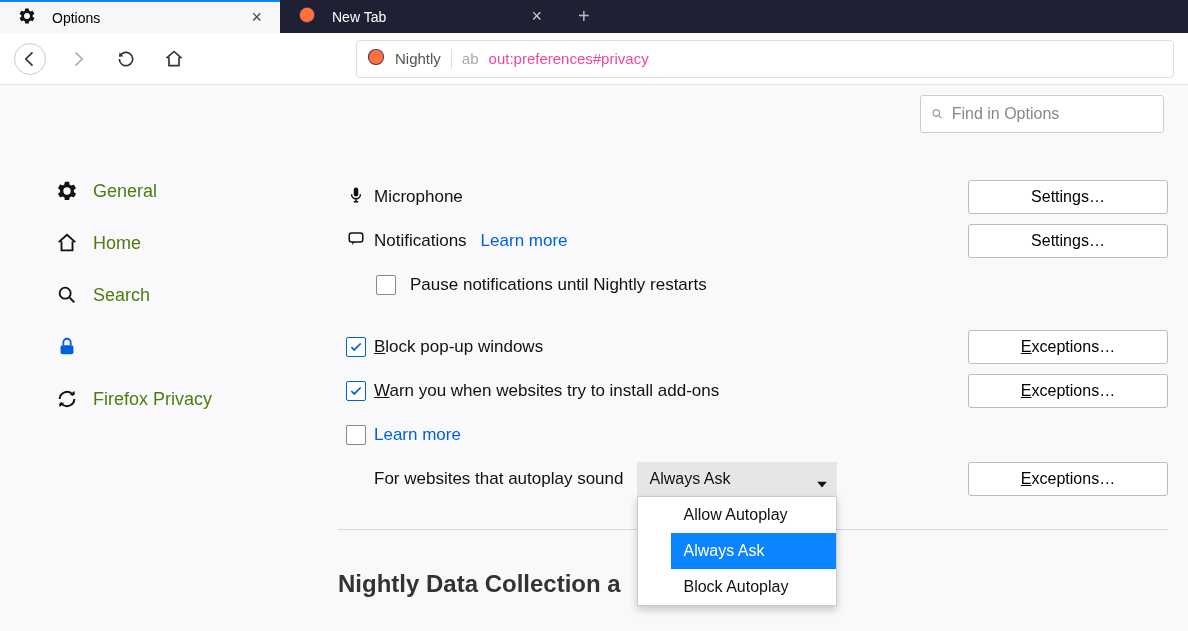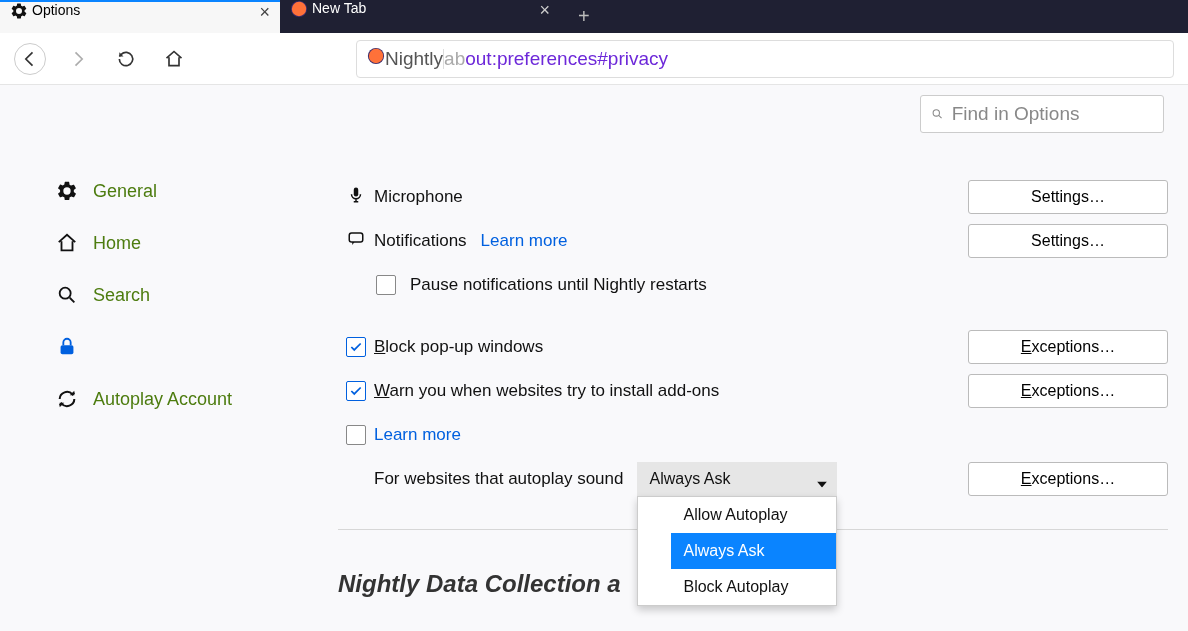--- a/index.html
+++ b/index.html
@@ -1,72 +1,72 @@
 <!DOCTYPE html>
 <html><head>
 <meta charset="utf-8">
 <style>
 * { box-sizing: border-box; margin: 0; padding: 0; font-family: "Segoe UI", Arial, sans-serif; }
 body { width: 1188px; height: 631px; overflow: hidden; background: #f9f9fb; }
 
 
 .tab-bar { display: flex; height: 33px; background: #f7f7f7; }
-.tab { display: flex; align-items: flex-start; padding: 0 10px; gap: 4px; font-size: 14px; position: relative; }
+.tab { display: flex; align-items: center; padding: 0 18px; gap: 16px; font-size: 14px; position: relative; }
 .tab.active { width: 280px; background: #f7f7f7; border-top: 2px solid #0a84ff; }
 .tab.inactive { width: 280px; background: #1f2033; color: #fff; }
 .tab-rest { flex: 1; background: #1f2033; display: flex; align-items: center; padding-left: 12px; }
 .tab .close { margin-left: auto; font-size: 18px; cursor: pointer; color: #444; }
 .tab.inactive .close { color: #ccc; }
 .plus { color: #bbb; font-size: 20px; display: flex; align-items: center; padding: 0 6px; cursor: pointer; }
 
 
 .toolbar { display: flex; align-items: center; height: 52px; padding: 0 14px; gap: 16px; background: #fff; border-bottom: 1px solid #e5e5e5; }
 .nav-btn { width: 32px; height: 32px; display: flex; align-items: center; justify-content: center; cursor: pointer; border-radius: 50%; }
 .nav-btn.back { border: 1px solid #ccc; }
 .nav-btn.disabled { opacity: 0.4; }
-.url-bar { flex: 1; height: 38px; border: 1px solid #ddd; border-radius: 4px; display: flex; align-items: center; padding: 12px 10px; font-size: 19px; margin-left: 150px; }
+.url-bar { flex: 1; height: 38px; border: 1px solid #ddd; border-radius: 4px; display: flex; align-items: center; padding: 12px 10px; gap: 10px; font-size: 15px; margin-left: 150px; }
 .url-bar .label { color: #555; }
 .url-bar .sep { width: 1px; height: 20px; background: #ddd; }
 .url-bar .url-proto { color: #aaa; }
-.url-bar .url-rest { color: #6d28d9; }
+.url-bar .url-rest { color: #ec4899; }
 
 
 .content { display: flex; height: calc(631px - 85px); position: relative; }
 
 
 .sidebar { width: 320px; padding: 80px 20px 0 55px; }
 .sidebar-item { display: flex; align-items: center; gap: 14px; padding: 14px 0; font-size: 18px; color: #4d7c0f; cursor: pointer; }
 .sidebar-item.current { color: #0060df; }
 .sidebar-item .icon { width: 24px; height: 24px; display: flex; align-items: center; justify-content: center; }
 
 
 .main { flex: 1; padding: 10px 20px 0 20px; position: relative; }
 .search-box { position: absolute; right: 24px; top: 10px; width: 244px; height: 38px; border: 1px solid #ccc; border-radius: 3px; display: flex; align-items: center; padding: 0 10px; gap: 8px; color: #888; font-size: 15px; background: #fff; }
-.search-box input { border: none; outline: none; font-size: 19px; width: 100%; color: #ec4899; }
+.search-box input { border: none; outline: none; font-size: 16px; width: 100%; color: #ec4899; }
 .search-box input::placeholder { color: #888; }
 
 .settings { margin-top: 80px; width: 830px; }
 .row { display: flex; align-items: center; min-height: 44px; font-size: 17px; color: #111; }
 .row .iconcell { width: 36px; display: flex; justify-content: center; }
 .row .labelcell { flex: 1; display: flex; align-items: center; gap: 14px; }
 .row .actioncell { width: 200px; }
 .row .actioncell button {
   width: 100%; height: 34px; font-size: 16px; background: #fff;
   border: 1px solid #bbb; border-radius: 3px; cursor: pointer;
 }
 .ukey { text-decoration: underline; }
 
 .checkbox { width: 20px; height: 20px; border: 1px solid #888; border-radius: 2px; display: inline-flex; align-items: center; justify-content: center; background: #fff; cursor: pointer; }
 .checkbox.checked { border-color: #0060df; }
 .checkbox.checked svg { display: block; }
 .checkbox svg { display: none; }
 .indent { padding-left: 38px; }
 .link { color: #0060df; cursor: pointer; }
 
-.section-title { font-size: 24px; font-weight: 600; color: #333; margin-top: 40px; font-style: italic; }
+.section-title { font-size: 24px; font-weight: 600; color: #333; margin-top: 40px; }
 .hr { border: none; border-top: 1px solid #d7d7d7; margin: 28px 0 20px 0; }
 
 
 .select-wrap { position: relative; display: inline-block; margin-left: 14px; }
 .selectbox { width: 200px; height: 34px; background: #e6e6e6; border: none; display: flex; align-items: center; padding: 0 28px 0 12px; font-size: 16px; cursor: pointer; position: relative; }
 .selectbox .caret { position: absolute; right: 10px; top: 50%; transform: translateY(-30%); }
 .options { position: absolute; left: 0; top: 34px; width: 200px; background: #fff; border: 1px solid #ccc; box-shadow: 0 4px 8px rgba(0,0,0,0.2); z-index: 100; padding-left: 33px; }
 .option { height: 36px; display: flex; align-items: center; padding: 0 12px; font-size: 16px; cursor: pointer; }
 .option.selected { background: #0a84ff; color: #fff; }
 
@@ -172,21 +172,21 @@
           </svg>
       </span>
     </div>
     <div class="sidebar-item">
       <span class="icon">
         <svg width="22" height="22" viewBox="0 0 24 24">
             <path fill="none" stroke="#111" stroke-width="2.2" d="M4 12a8 8 0 0 1 14-5l2-2M20 12a8 8 0 0 1-14 5l-2 2"></path>
             <path fill="#111" d="M20 3v5h-5zM4 21v-5h5z"></path>
           </svg>
       </span>
-      <span>Autoplay Account</span>
+      <span>Firefox Privacy</span>
     </div>
   </div>
 
   <div class="main">
     <div class="search-box">
       <svg width="14" height="14" viewBox="0 0 24 24">
           <circle cx="10" cy="10" r="6" fill="none" stroke="#888" stroke-width="2"></circle>
           <path stroke="#888" stroke-width="2" d="M15 15l5 5"></path>
         </svg>
       <input placeholder="Find in Options" style="">

